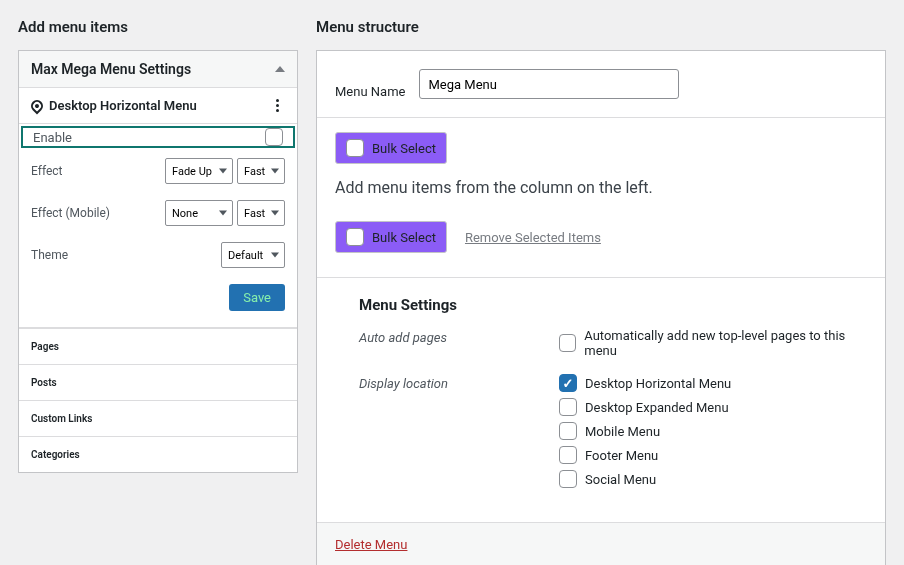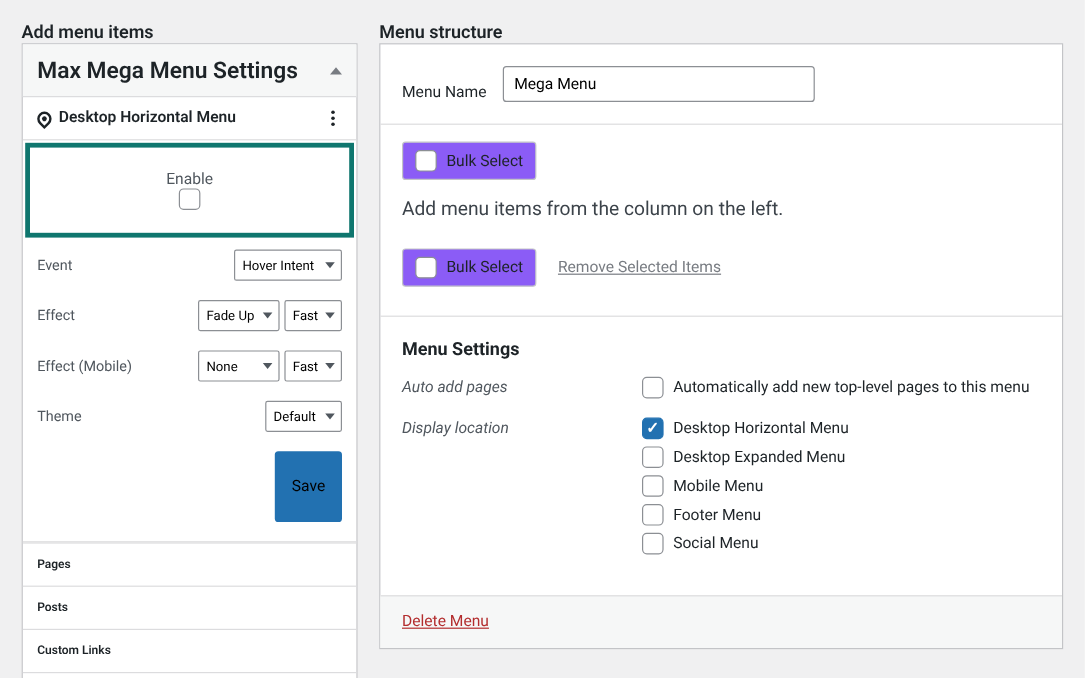--- a/index.html
+++ b/index.html
@@ -1,53 +1,53 @@
 <!DOCTYPE html>
 <html><head>
 <meta charset="utf-8">
 <style>
 * { box-sizing: border-box; margin: 0; padding: 0; font-family: -apple-system, BlinkMacSystemFont, "Segoe UI", Roboto, sans-serif; }
 body { background: #f0f0f1; padding: 18px; font-size: 13px; color: #1d2327; }
 .layout { display: flex; gap: 18px; }
 .left { width: 280px; flex-shrink: 0; }
 .right { flex: 1; }
-h2 { font-size: 15px; font-weight: 600; color: #1d2327; }
+h2 { font-size: 15px; font-weight: 600; margin-bottom: 14px; color: #1d2327; }
 .panel { background: #fff; border: 1px solid #c3c4c7; }
-.panel-header { display: flex; align-items: center; justify-content: space-between; padding: 10px 12px; font-weight: 600; font-size: 19px; border-bottom: 1px solid #dcdcde; }
+.panel-header { display: flex; align-items: center; justify-content: space-between; padding: 10px 12px; font-weight: 600; font-size: 14px; border-bottom: 1px solid #dcdcde; }
 .panel-header.gray { background: #f6f7f7; }
 .panel-header .caret { width: 0; height: 0; border-left: 5px solid transparent; border-right: 5px solid transparent; }
 .panel-header .caret.up { border-bottom: 6px solid #787c82; }
 .location-row { display: flex; align-items: center; justify-content: space-between; padding: 10px 12px; border-bottom: 1px solid #dcdcde; font-weight: 600; }
 .location-row .loc { display: flex; align-items: center; gap: 6px; }
 .loc-icon { width: 12px; height: 12px; border: 2px solid #1d2327; border-radius: 50% 50% 50% 0; transform: rotate(-45deg); position: relative; }
 .loc-icon::after { content: ""; position: absolute; width: 4px; height: 4px; background: #1d2327; border-radius: 50%; top: 2px; left: 2px; }
 .dots { width: 16px; display: flex; flex-direction: column; align-items: center; gap: 2px; }
 .dots span { width: 3px; height: 3px; background: #1d2327; border-radius: 50%; }
-.highlight-row { border: 4px solid #0f766e; padding: 19px 10px; display: flex; align-items: center; justify-content: space-between; margin: 2px; flex-direction: column; }
+.highlight-row { border: 2px solid #0f766e; padding: 0 10px; display: flex; align-items: center; justify-content: space-between; margin: 2px; }
 .setting-row { display: flex; align-items: center; justify-content: space-between; padding: 8px 12px; color: #50575e; font-size: 12px; }
 .setting-row .controls { display: flex; gap: 4px; }
 select.mini { height: 26px; font-size: 11px; border: 1px solid #8c8f94; border-radius: 2px; background: #fff; padding: 0 18px 0 6px; appearance: none; position: relative; }
 .select-wrap { position: relative; display: inline-block; }
 .select-wrap::after { content: ""; position: absolute; right: 6px; top: 50%; transform: translateY(-50%); border-left: 4px solid transparent; border-right: 4px solid transparent; border-top: 5px solid #50575e; pointer-events: none; }
 .save-row { padding: 8px 12px 16px; text-align: right; border-bottom: 1px solid #dcdcde; }
-.btn-primary { background: #2271b1; color: #000000; border: none; padding: 22px 14px; border-radius: 3px; font-size: 13px; cursor: pointer; }
+.btn-primary { background: #2271b1; color: #86efac; border: none; padding: 6px 14px; border-radius: 3px; font-size: 13px; cursor: pointer; }
 .accordion-item { padding: 12px; font-weight: 600; font-size: 10px; display: flex; align-items: center; justify-content: space-between; border-top: 1px solid #dcdcde; text-align: right; }
 .checkbox { appearance: none; width: 18px; height: 18px; border: 1px solid #8c8f94; border-radius: 4px; cursor: pointer; display: inline-flex; align-items: center; justify-content: center; background: #fff; }
 .checkbox:checked { background: #2271b1; border-color: #2271b1; }
 .checkbox:checked::after { content: "✓"; color: #fff; font-size: 13px; font-weight: bold; }
 .right-panel { border: 1px solid #c3c4c7; background: #fff; }
 .menu-name-row { display: flex; align-items: flex-end; gap: 14px; padding: 18px; border-bottom: 1px solid #dcdcde; }
 .menu-name-row label { font-size: 13px; }
 .menu-name-row input[type=text] { height: 30px; border: 1px solid #8c8f94; border-radius: 3px; padding: 0 8px; width: 260px; font-size: 13px; }
 .bulk-block { padding: 14px 18px; display: flex; align-items: center; gap: 8px; }
 .bulk-btn { display: inline-flex; align-items: center; gap: 8px; border: 1px solid #c3c4c7; border-radius: 3px; padding: 6px 10px; background: #8b5cf6; font-size: 13px; cursor: pointer; }
 .helper { padding: 0 18px 20px; color: #3c434a; font-size: 16px; }
 .remove-link { color: #787c82; text-decoration: underline; font-size: 13px; margin-left: 10px; }
 hr.sep { border: none; border-top: 1px solid #dcdcde; margin: 10px 0 0; }
-.settings-block { padding: 18px; }
+.settings-block { padding: 18px; margin-left: 24px; }
 .settings-block h3 { font-size: 15px; font-weight: 700; margin-bottom: 14px; }
 .settings-row { display: flex; align-items: flex-start; margin-bottom: 10px; }
 .settings-row .label { width: 200px; color: #50575e; font-size: 13px; padding-top: 2px; font-style: italic; }
 .settings-row .val { flex: 1; }
 .check-line { display: flex; align-items: center; gap: 8px; margin-bottom: 6px; font-size: 13px; color: #1d2327; }
 .delete-row { padding: 14px 18px; border-top: 1px solid #dcdcde; background: #f6f7f7; }
 .delete-link { color: #b32d2e; text-decoration: underline; font-size: 13px; cursor: pointer; margin-top: 16px; }
 </style>
 </head>
 <body>
@@ -67,26 +67,20 @@
         </div>
         <div class="dots">
             <span></span>
             <span></span>
             <span></span>
           </div>
       </div>
       <div class="highlight-row">
         <span style="color:#50575e;font-size:13px;">Enable</span>
         <input type="checkbox" class="checkbox" style="">
-      </div>
-      <div class="setting-row">
-        <span>Event</span>
-        <div class="controls">
-          <span class="select-wrap"><select class="mini" style="width:90px;"><option>Hover Intent</option></select></span>
-        </div>
       </div>
       <div class="setting-row">
         <span>Effect</span>
         <div class="controls">
           <span class="select-wrap"><select class="mini" style="width:68px;"><option>Fade Up</option></select></span>
           <span class="select-wrap"><select class="mini" style="width:48px;"><option>Fast</option></select></span>
         </div>
       </div>
       <div class="setting-row">
         <span>Effect (Mobile)</span>

